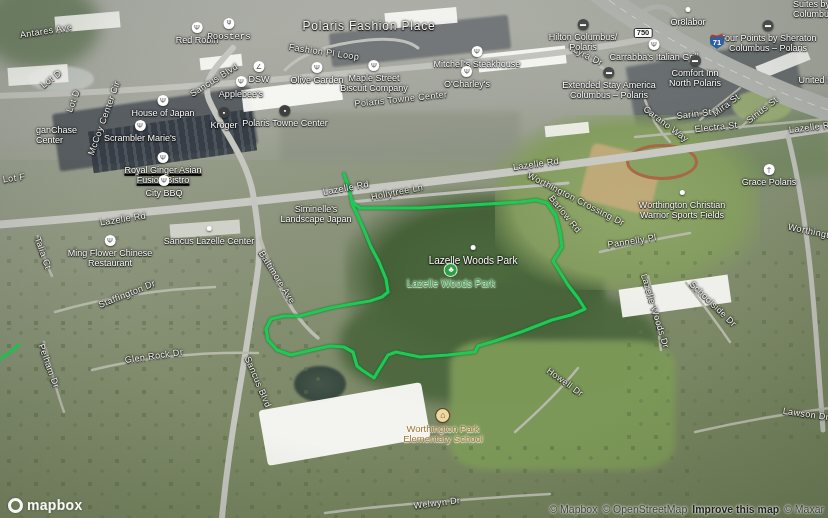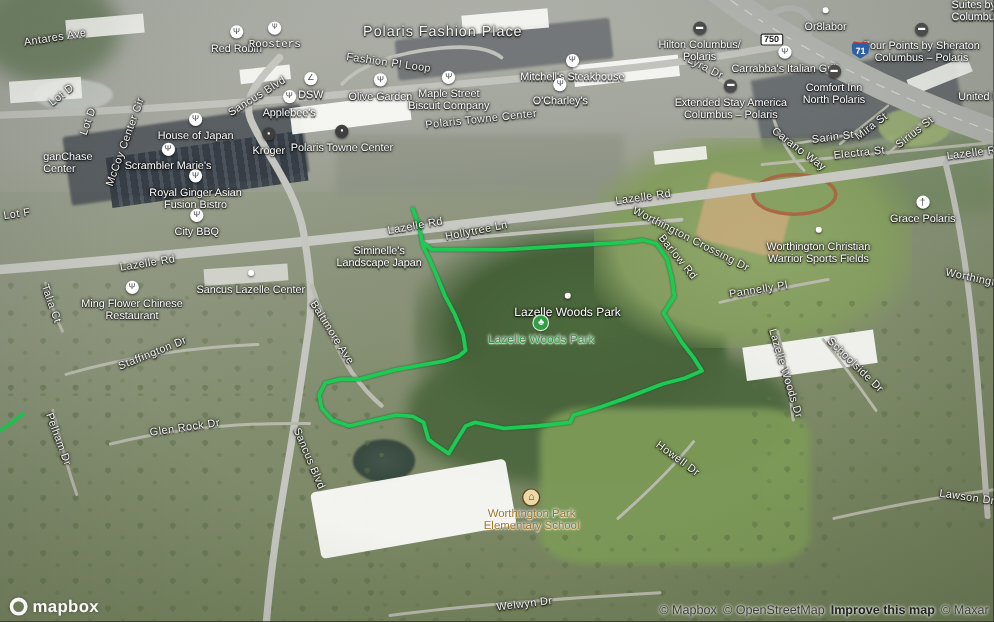--- a/index.html
+++ b/index.html
@@ -149,21 +149,21 @@
       <div class="lbl road halo-dark" style="left: 814px; top: 232px; transform: translate(-50%, -50%) rotate(12deg);">Worthington</div>
       <div class="lbl road halo-dark" style="left: 437px; top: 503px; transform: translate(-50%, -50%) rotate(-7deg);">Welwyn Dr</div>
       <div class="lbl road halo-dark" style="left: 401px; top: 99px; transform: translate(-50%, -50%) rotate(-6deg);">Polaris Towne Center</div>
       <div class="poi ctr" style="left: 197px; top: 18px;"><span class="picon" style="background: rgb(255, 255, 255); color: rgb(79, 79, 79); width: 11px; height: 11px; line-height: 11px; font-size: 7px;">Ψ</span><div class="ptext halo-dark">Red Robin</div></div>
       <div class="poi ctr" style="left: 229px; top: 15px; font-family: Liberation Mono, monospace;"><span class="picon" style="background: rgb(255, 255, 255); color: rgb(79, 79, 79); width: 11px; height: 11px; line-height: 11px; font-size: 7px;">Ψ</span><div class="ptext halo-dark">Roosters</div></div>
       <div class="poi ctr" style="left: 259px; top: 57px;"><span class="picon" style="background: rgb(255, 255, 255); color: rgb(79, 79, 79); width: 11px; height: 11px; line-height: 11px; font-size: 7px;">∠</span><div class="ptext halo-dark">DSW</div></div>
       <div class="poi ctr" style="left: 241px; top: 72px;"><span class="picon" style="background: rgb(255, 255, 255); color: rgb(79, 79, 79); width: 11px; height: 11px; line-height: 11px; font-size: 7px;">Ψ</span><div class="ptext halo-dark">Applebee's</div></div>
       <div class="poi ctr" style="left: 224px; top: 103px;"><span class="picon" style="background: rgb(63, 63, 63); color: rgb(255, 255, 255); width: 11px; height: 11px; line-height: 11px; font-size: 7px;">▪</span><div class="ptext halo-dark">Kroger</div></div>
       <div class="poi ctr" style="left: 140px; top: 116px;"><span class="picon" style="background: rgb(255, 255, 255); color: rgb(79, 79, 79); width: 11px; height: 11px; line-height: 11px; font-size: 7px;">Ψ</span><div class="ptext halo-dark">Scrambler Marie's</div></div>
       <div class="poi ctr" style="left: 163px; top: 91px;"><span class="picon" style="background: rgb(255, 255, 255); color: rgb(79, 79, 79); width: 11px; height: 11px; line-height: 11px; font-size: 7px;">Ψ</span><div class="ptext halo-dark">House of Japan</div></div>
-      <div class="poi ctr" style="left: 163px; top: 138px;"><span class="picon" style="background: rgb(255, 255, 255); color: rgb(79, 79, 79); width: 11px; height: 11px; line-height: 11px; font-size: 7px;">Ψ</span><div class="ptext halo-dark">Royal Ginger Asian</div><div class="ptext halo-dark">Fusion Bistro</div></div>
+      <div class="poi ctr" style="left: 163px; top: 148px; text-decoration: underline;"><span class="picon" style="background: rgb(255, 255, 255); color: rgb(79, 79, 79); width: 11px; height: 11px; line-height: 11px; font-size: 7px;">Ψ</span><div class="ptext halo-dark">Royal Ginger Asian</div><div class="ptext halo-dark">Fusion Bistro</div></div>
       <div class="poi ctr" style="left: 164px; top: 171px;"><span class="picon" style="background: rgb(255, 255, 255); color: rgb(79, 79, 79); width: 11px; height: 11px; line-height: 11px; font-size: 7px;">Ψ</span><div class="ptext halo-dark">City BBQ</div></div>
       <div class="poi ctr" style="left: 110px; top: 231px;"><span class="picon" style="background: rgb(255, 255, 255); color: rgb(79, 79, 79); width: 11px; height: 11px; line-height: 11px; font-size: 7px;">Ψ</span><div class="ptext halo-dark">Ming Flower Chinese</div><div class="ptext halo-dark">Restaurant</div></div>
       <div class="poi ctr" style="left: 317px; top: 58px;"><span class="picon" style="background: rgb(255, 255, 255); color: rgb(79, 79, 79); width: 11px; height: 11px; line-height: 11px; font-size: 7px;">Ψ</span><div class="ptext halo-dark">Olive Garden</div></div>
       <div class="poi ctr" style="left: 477px; top: 42px;"><span class="picon" style="background: rgb(255, 255, 255); color: rgb(79, 79, 79); width: 11px; height: 11px; line-height: 11px; font-size: 7px;">Ψ</span><div class="ptext halo-dark">Mitchell's Steakhouse</div></div>
       <div class="poi ctr" style="left: 374px; top: 56px;"><span class="picon" style="background: rgb(255, 255, 255); color: rgb(79, 79, 79); width: 11px; height: 11px; line-height: 11px; font-size: 7px;">Ψ</span><div class="ptext halo-dark">Maple Street</div><div class="ptext halo-dark">Biscuit Company</div></div>
       <div class="poi ctr" style="left: 467px; top: 62px;"><span class="picon" style="background: rgb(255, 255, 255); color: rgb(79, 79, 79); width: 11px; height: 11px; line-height: 11px; font-size: 7px;">Ψ</span><div class="ptext halo-dark">O'Charley's</div></div>
       <div class="poi ctr" style="left: 654px; top: 35px;"><span class="picon" style="background: rgb(255, 255, 255); color: rgb(79, 79, 79); width: 11px; height: 11px; line-height: 11px; font-size: 7px;">Ψ</span><div class="ptext halo-dark">Carrabba's Italian Grill</div></div>
       <div class="poi ctr" style="left: 688px; top: 0px;"><span class="picon" style="background: rgb(255, 255, 255); color: rgb(255, 255, 255); width: 5px; height: 5px; line-height: 5px;"></span><div class="ptext halo-dark">Or8labor</div></div>
       <div class="poi ctr" style="left: 583px; top: 15px;"><span class="picon" style="background: rgb(75, 75, 75); color: rgb(255, 255, 255); width: 11px; height: 11px; line-height: 11px; font-size: 6px;">▬</span><div class="ptext halo-dark">Hilton Columbus/</div><div class="ptext halo-dark">Polaris</div></div>
       <div class="poi ctr" style="left: 768px; top: 16px;"><span class="picon" style="background: rgb(75, 75, 75); color: rgb(255, 255, 255); width: 11px; height: 11px; line-height: 11px; font-size: 6px;">▬</span><div class="ptext halo-dark">Four Points by Sheraton</div><div class="ptext halo-dark">Columbus – Polaris</div></div>

